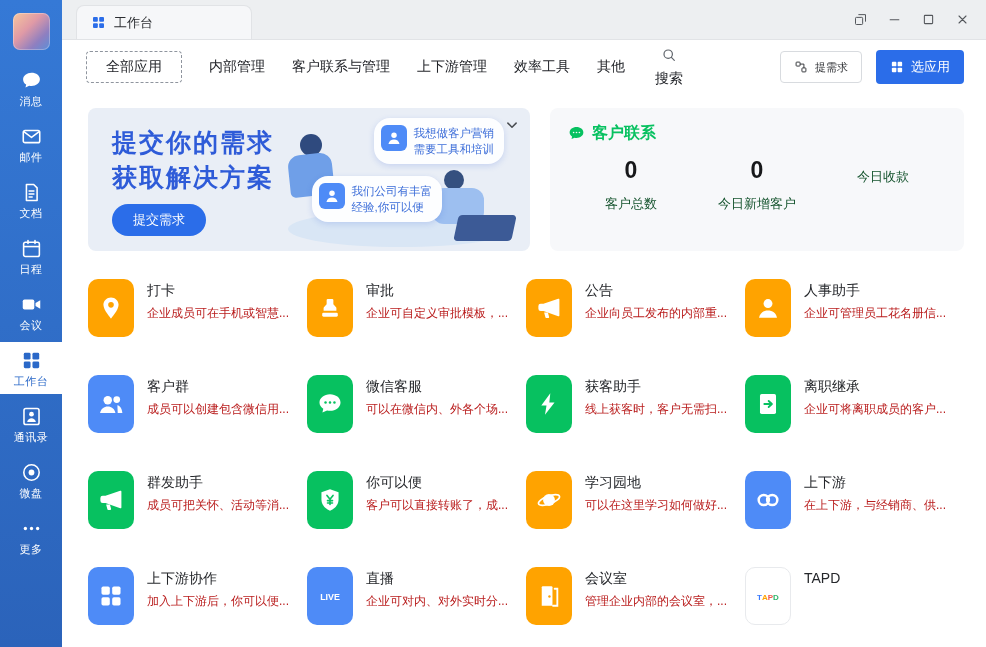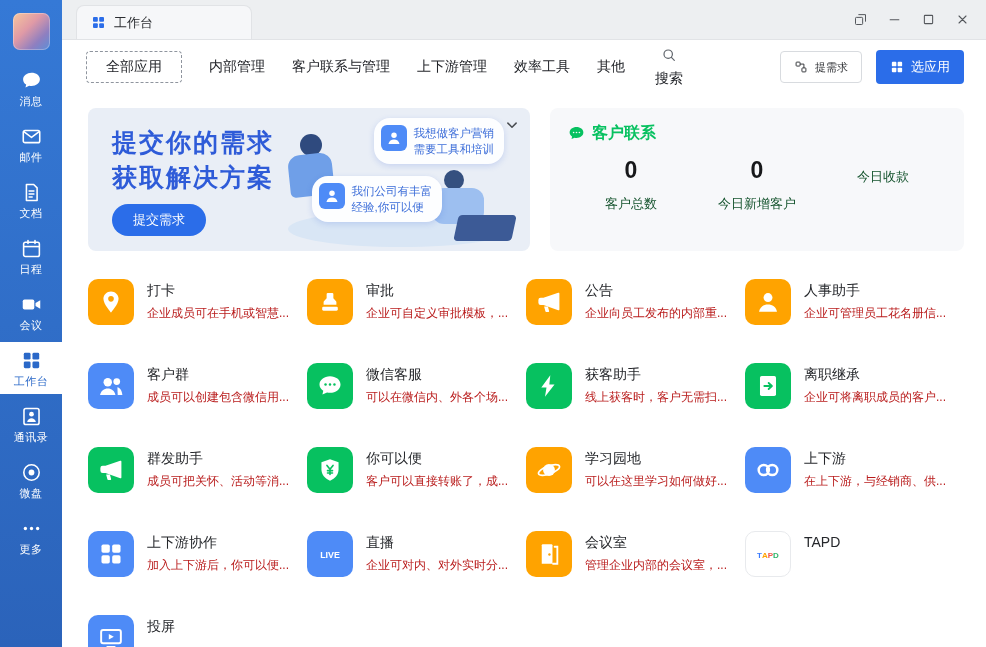--- a/index.html
+++ b/index.html
@@ -67,21 +67,21 @@
   .cust-head { display: flex; align-items: center; gap: 7px; color: #07c160; font-size: 16px; font-weight: 700; }
   .cust-head .c-icon { display: flex; color: #07c160; }
   .cust-head svg { width: 17px; height: 17px; }
   .stats { display: flex; margin-top: 13px; }
   .stat { flex: 1; text-align: center; cursor: pointer; }
   .stat-value { font-size: 23px; font-weight: 700; color: #17181a; }
   .stat-label { margin-top: 11px; font-size: 13px; color: #14532d; }
 
   .app-grid { display: grid; grid-template-columns: repeat(4,1fr); row-gap: 38px; margin-top: 28px; }
   .app { display: flex; gap: 13px; min-width: 0; cursor: pointer; }
-  .app-icon { width: 46px; height: 46px; border-radius: 10px; flex: 0 0 46px; display: flex; align-items: center; justify-content: center; color: #fff; }
+  .app-icon { width: 46px; height: 58px; border-radius: 10px; flex: 0 0 46px; display: flex; align-items: center; justify-content: center; color: #fff; }
   .app-icon svg { width: 26px; height: 26px; }
   .app-icon.bordered { border: 1px solid #e8eaed; }
   .app-text { min-width: 0; padding-top: 3px; }
   .app-name { font-size: 14px; font-weight: 500; color: #25272b; line-height: 17px; }
   .app-desc { margin-top: 6px; font-size: 12px; color: #b91c1c; white-space: nowrap; overflow: hidden; max-width: 160px; }
 </style>
 </head>
 <body>
 
 <div class="window">

